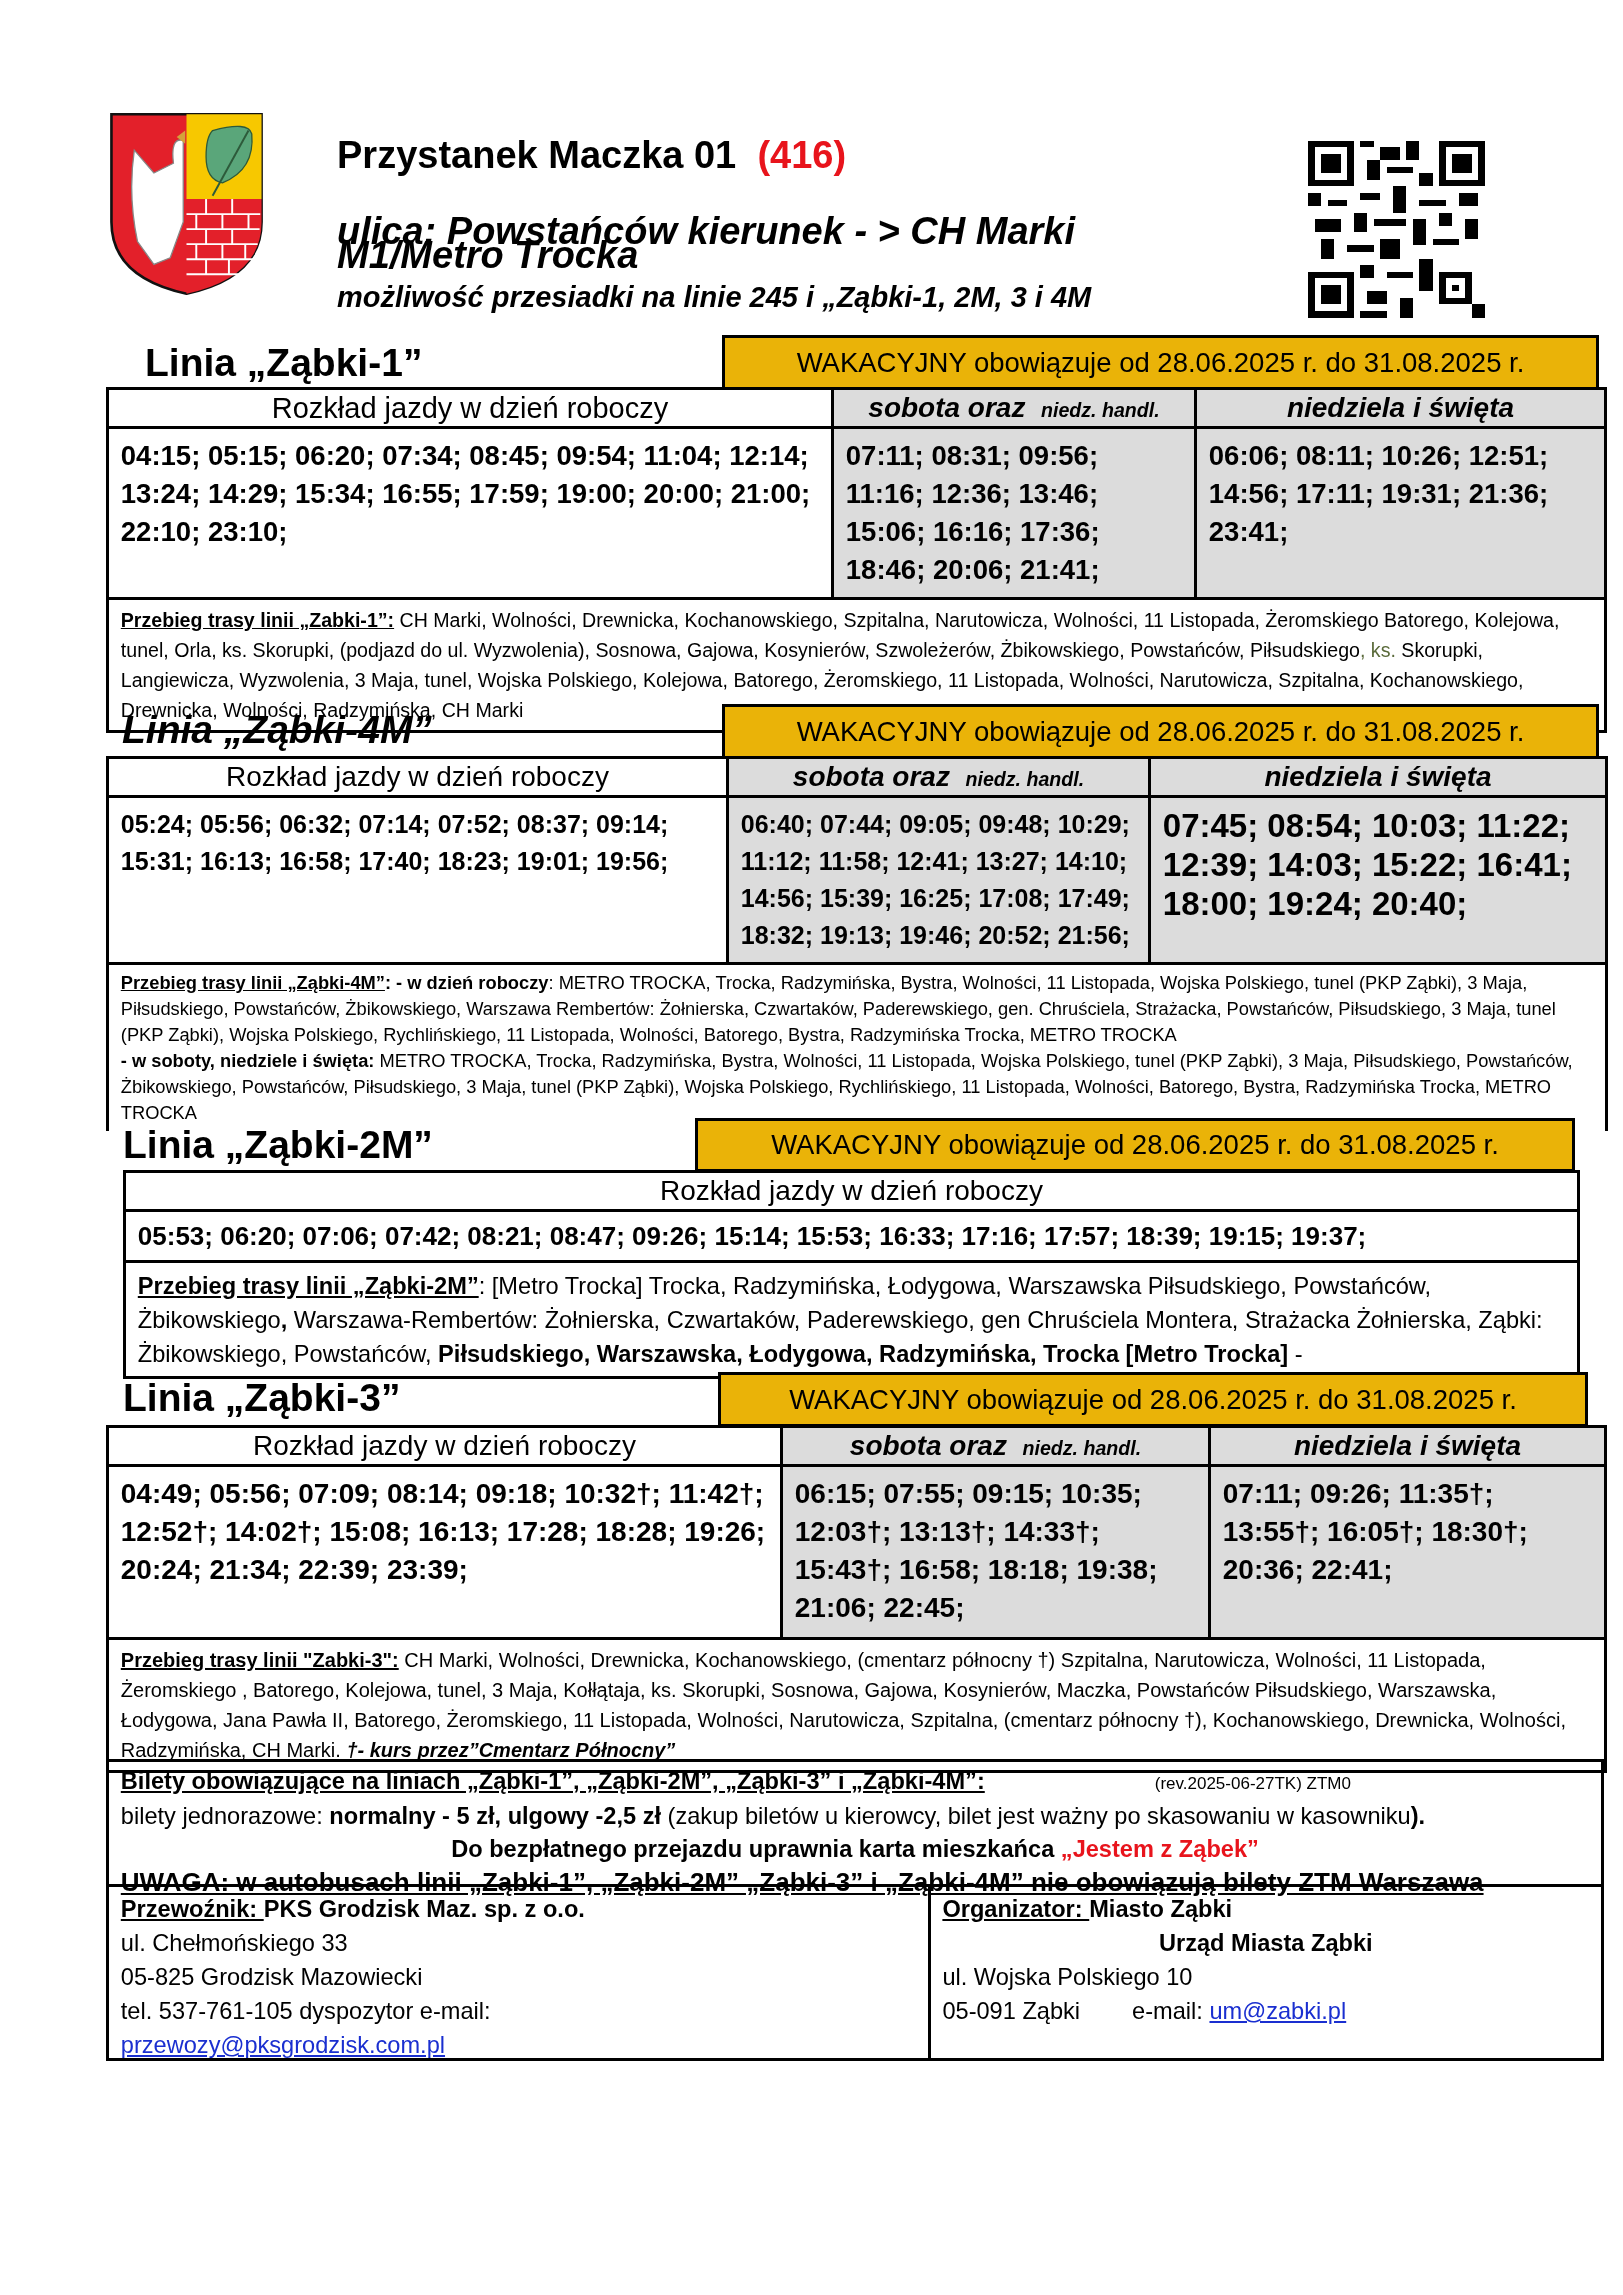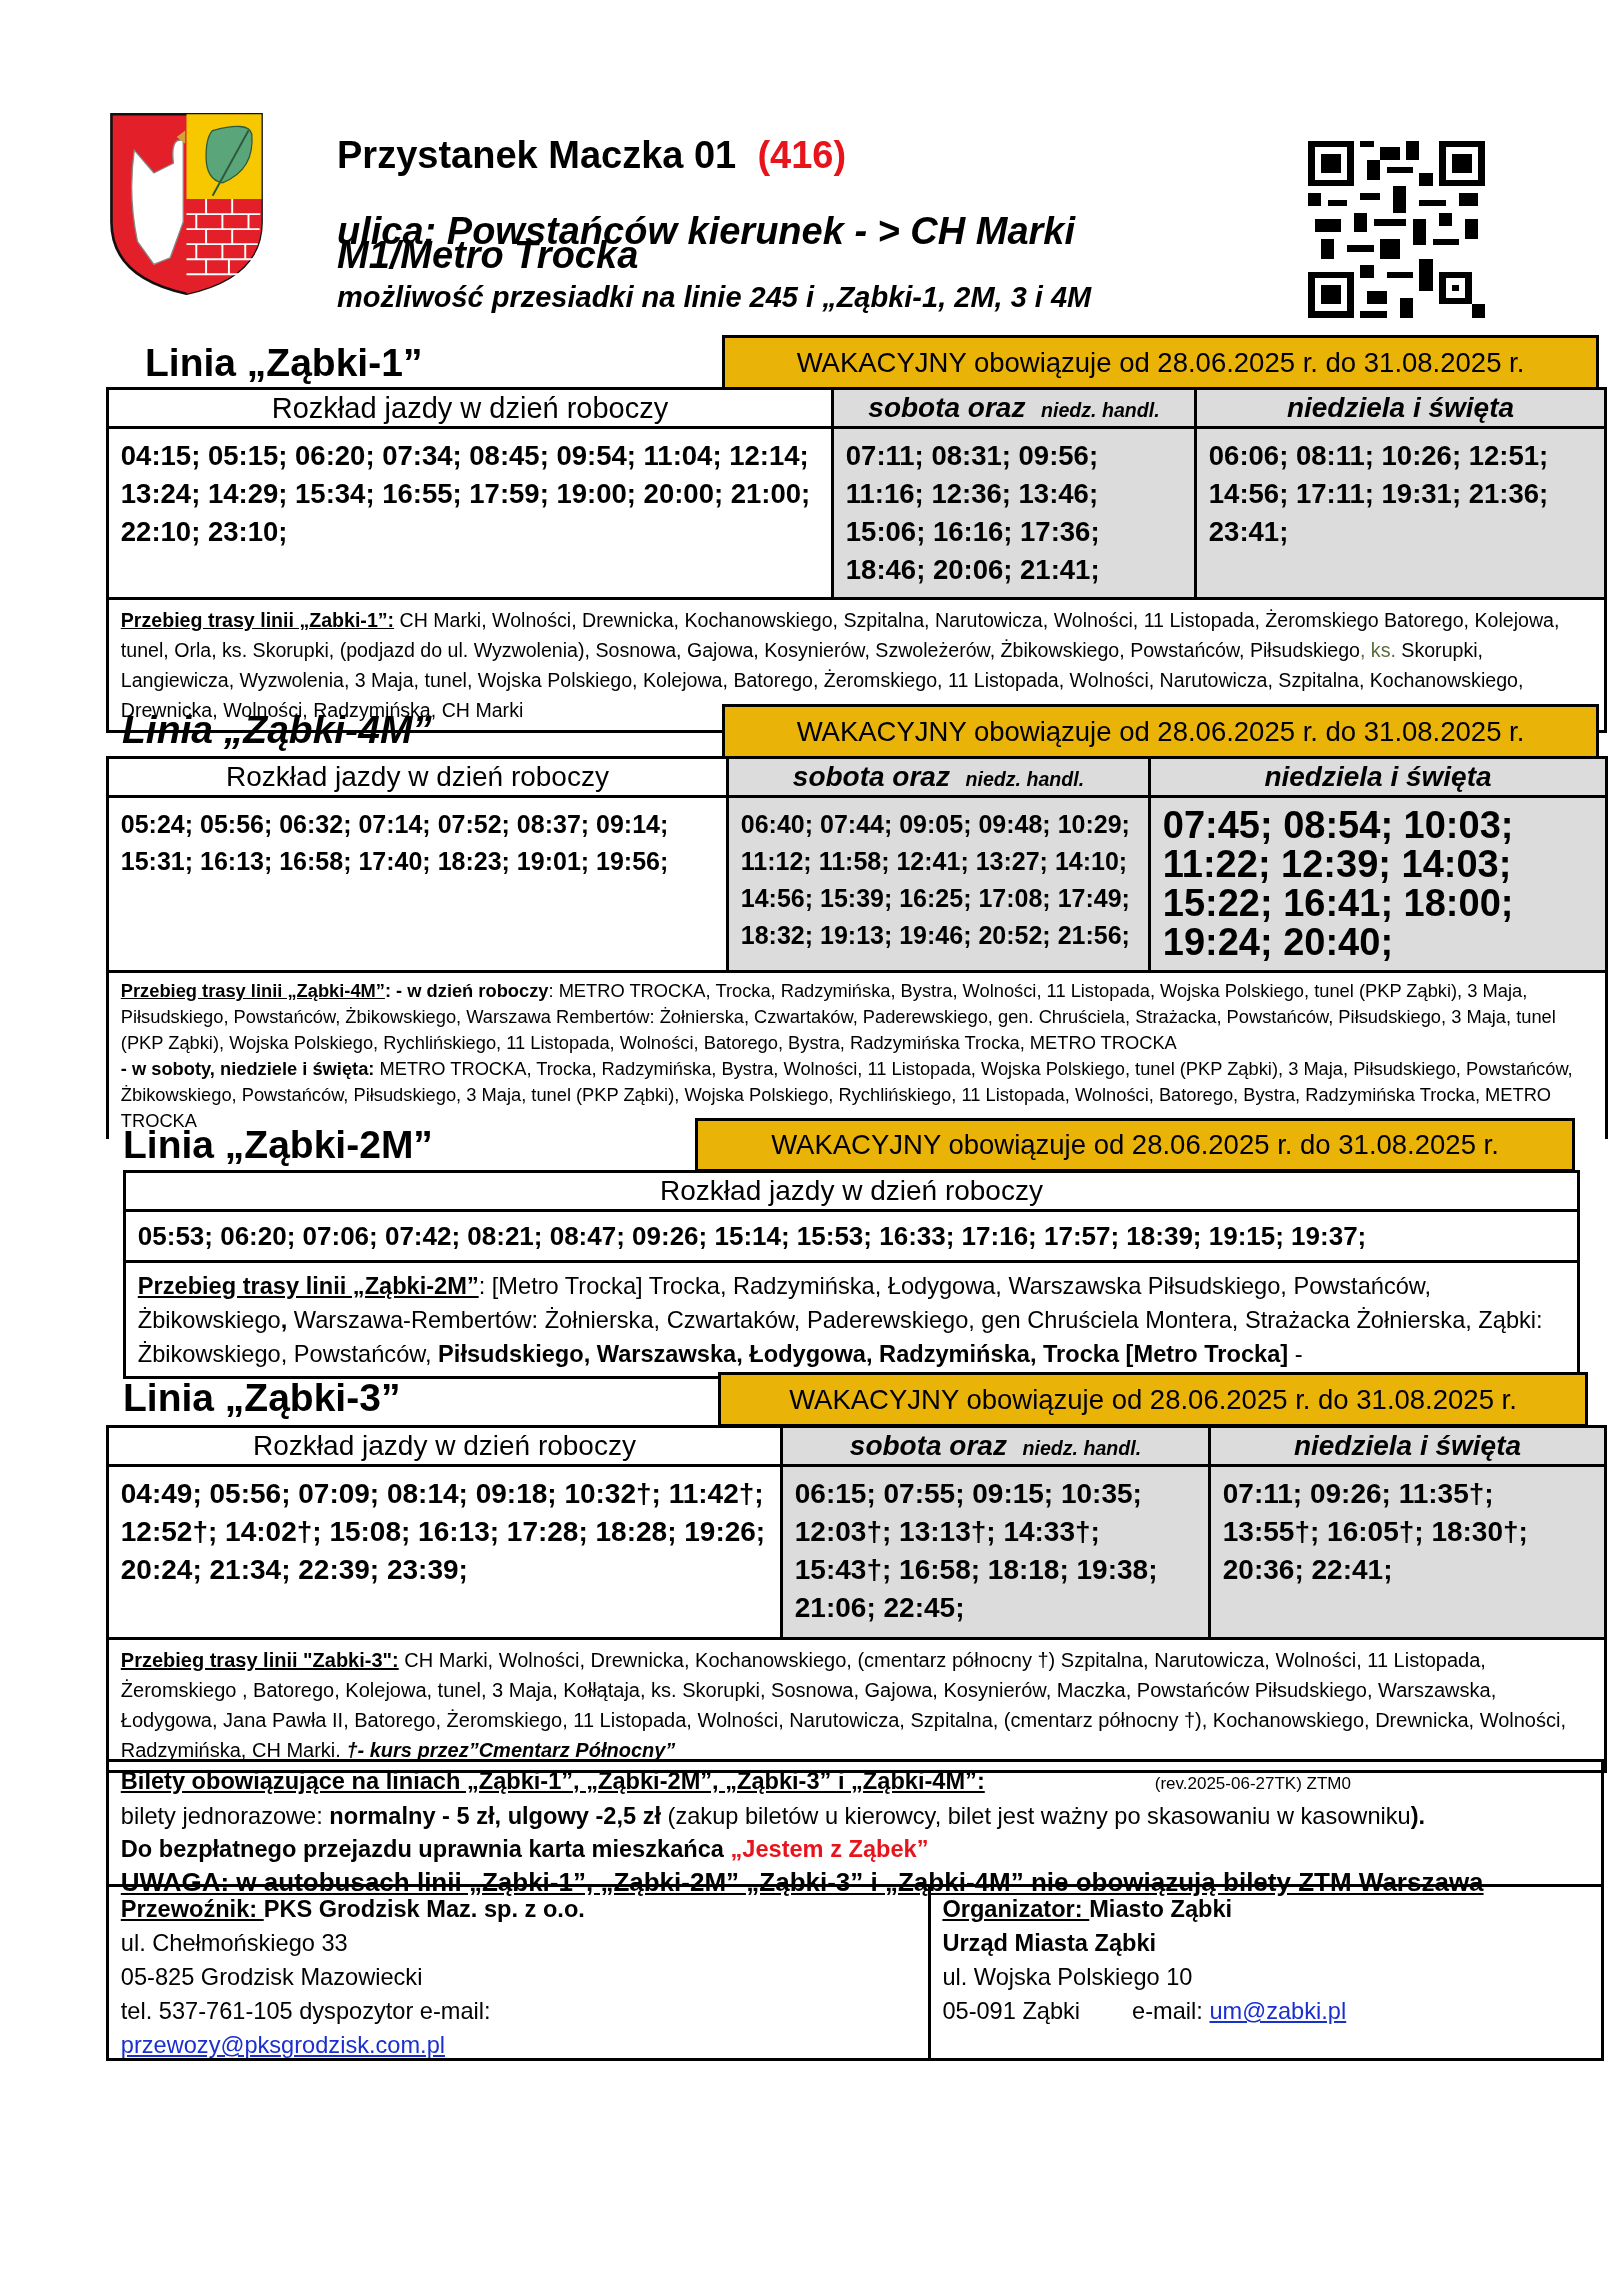--- a/index.html
+++ b/index.html
@@ -37,21 +37,21 @@
   #tickets .u { text-decoration:underline; font-weight:bold; }
   #tickets .rev { font-size:17px; }
   #tickets .red { color:#e8141c; font-weight:bold; }
   #tickets .uwaga { font-size:26px; font-weight:bold; text-decoration:underline; }
 
   #contacts { border:3.3px solid #000; box-sizing:border-box; display:flex; font-size:23.6px; line-height:34px; }
   #contacts .col { padding:5.2px 11.8px; }
   #contacts .col + .col { border-left:3.3px solid #000; }
   #contacts .u { text-decoration:underline; font-weight:bold; }
   #contacts a { color:#1a2fd0; text-decoration:underline; }
-  .b { font-weight:bold; }
+  .b { font-weight:bold;text-align:center; }
 </style>
 </head>
 <body>
 
 <div class="abs" id="coat">
   <svg width="157" height="186" viewBox="0 0 240 285">
     <path d="M5 5 H235 V170 Q235 255 120 280 Q5 255 5 170 Z" fill="#e3202a" stroke="#111" stroke-width="4"></path>
     <path d="M120 5 H235 V135 H120 Z" fill="#f7c800"></path>
     <path d="M120 135 H235 V170 Q235 255 120 280 Z" fill="#e3202a"></path>
     <g stroke="#fff" stroke-width="3">
@@ -172,21 +172,21 @@
     </colgroup>
   <tbody>
       <tr>
     <td class="colhead">Rozkład jazdy w dzień roboczy</td>
     <td class="colhead it grey"><span>sobota oraz</span>&nbsp; <span class="small">niedz. handl.</span></td>
     <td class="colhead it grey">niedziela i święta</td>
   </tr>
   <tr style="height:157px">
     <td class="times" style="font-size:25px;line-height:37px">05:24; 05:56; 06:32; 07:14; 07:52; 08:37; 09:14; 15:31; 16:13; 16:58; 17:40; 18:23; 19:01; 19:56;</td>
     <td class="times grey" style="font-size:25px;line-height:37px">06:40; 07:44; 09:05; 09:48; 10:29; 11:12; 11:58; 12:41; 13:27; 14:10; 14:56; 15:39; 16:25; 17:08; 17:49; 18:32; 19:13; 19:46; 20:52; 21:56;</td>
-    <td class="times grey" style="font-size:38px;line-height:39px">07:45; 08:54; 10:03; 11:22; 12:39; 14:03; 15:22; 16:41; 18:00; 19:24; 20:40;</td>
+    <td class="times grey" style="font-size:33px;line-height:39px">07:45; 08:54; 10:03; 11:22; 12:39; 14:03; 15:22; 16:41; 18:00; 19:24; 20:40;</td>
   </tr>
   <tr>
     <td colspan="3" class="route" style="font-size:18.3px;line-height:26px;border-bottom:none"><span class="lbl">Przebieg trasy linii „Ząbki-4M”</span><b>: - w dzień roboczy</b><span>: METRO TROCKA, Trocka, Radzymińska, Bystra, Wolności, 11 Listopada, Wojska Polskiego, tunel (PKP Ząbki), 3 Maja, Piłsudskiego,  Powstańców, Żbikowskiego, Warszawa Rembertów: Żołnierska, Czwartaków, Paderewskiego, gen. Chruściela, Strażacka, Powstańców, Piłsudskiego, 3 Maja,  tunel (PKP Ząbki),   Wojska Polskiego, Rychlińskiego, 11 Listopada, Wolności, Batorego, Bystra, Radzymińska Trocka, METRO TROCKA</span><br><b>- w soboty, niedziele i święta:</b><span> METRO TROCKA, Trocka, Radzymińska, Bystra, Wolności, 11 Listopada, Wojska Polskiego, tunel (PKP Ząbki), 3 Maja, Piłsudskiego, Powstańców, Żbikowskiego, Powstańców, Piłsudskiego, 3 Maja,  tunel (PKP Ząbki),   Wojska Polskiego, Rychlińskiego, 11 Listopada, Wolności, Batorego, Bystra, Radzymińska Trocka, METRO TROCKA</span></td>
   </tr>
 </tbody>
   </table>
 
 <div class="abs line-title" style="left:123px;top:1123px;">Linia „Ząbki-2M”</div>
 <div class="abs notice" style="left:695px;top:1118px;width:880px;height:54px;">WAKACYJNY obowiązuje od 28.06.2025 r. do 31.08.2025 r.</div>
 <table class="sched" style="left:123px;top:1170px;width:1457px;">

